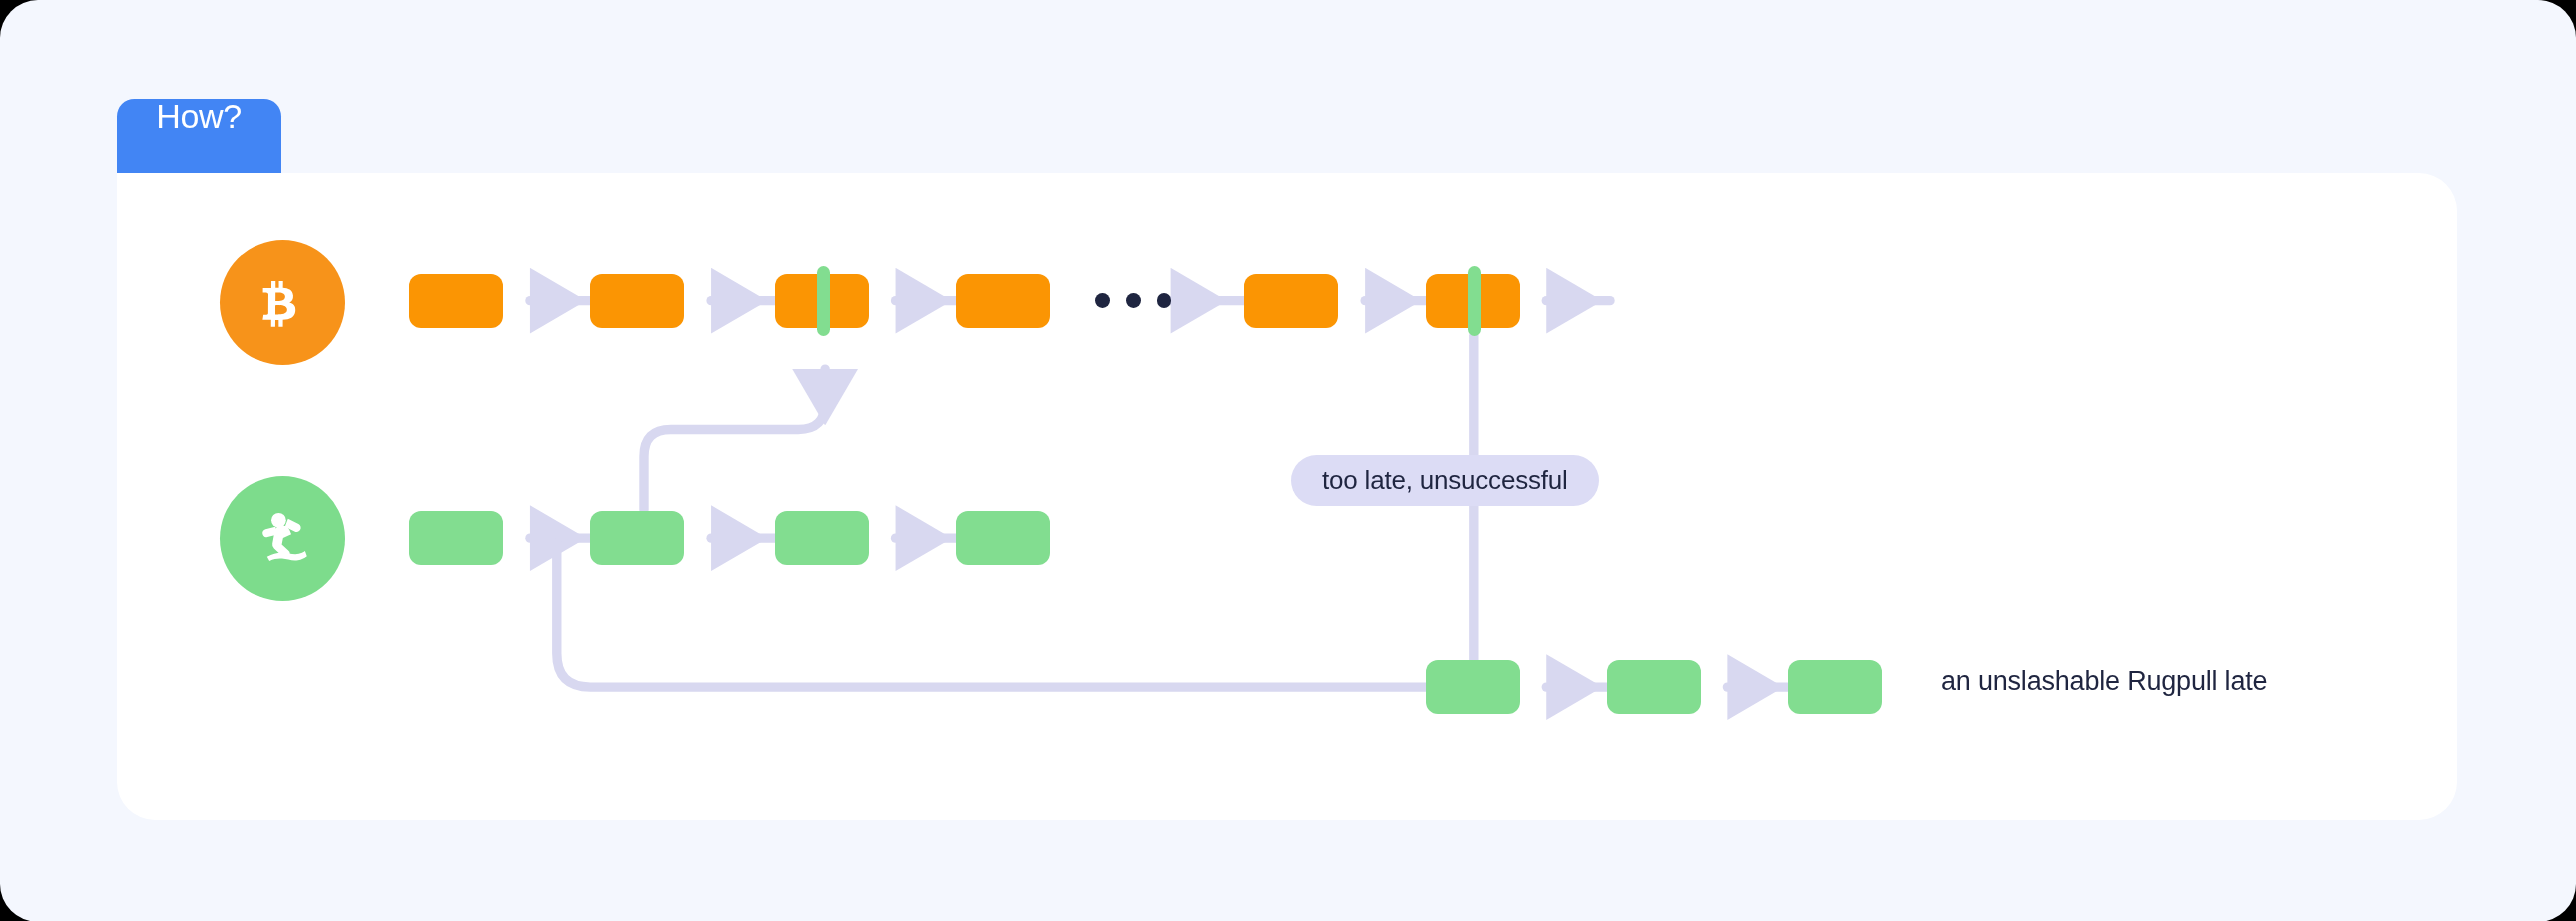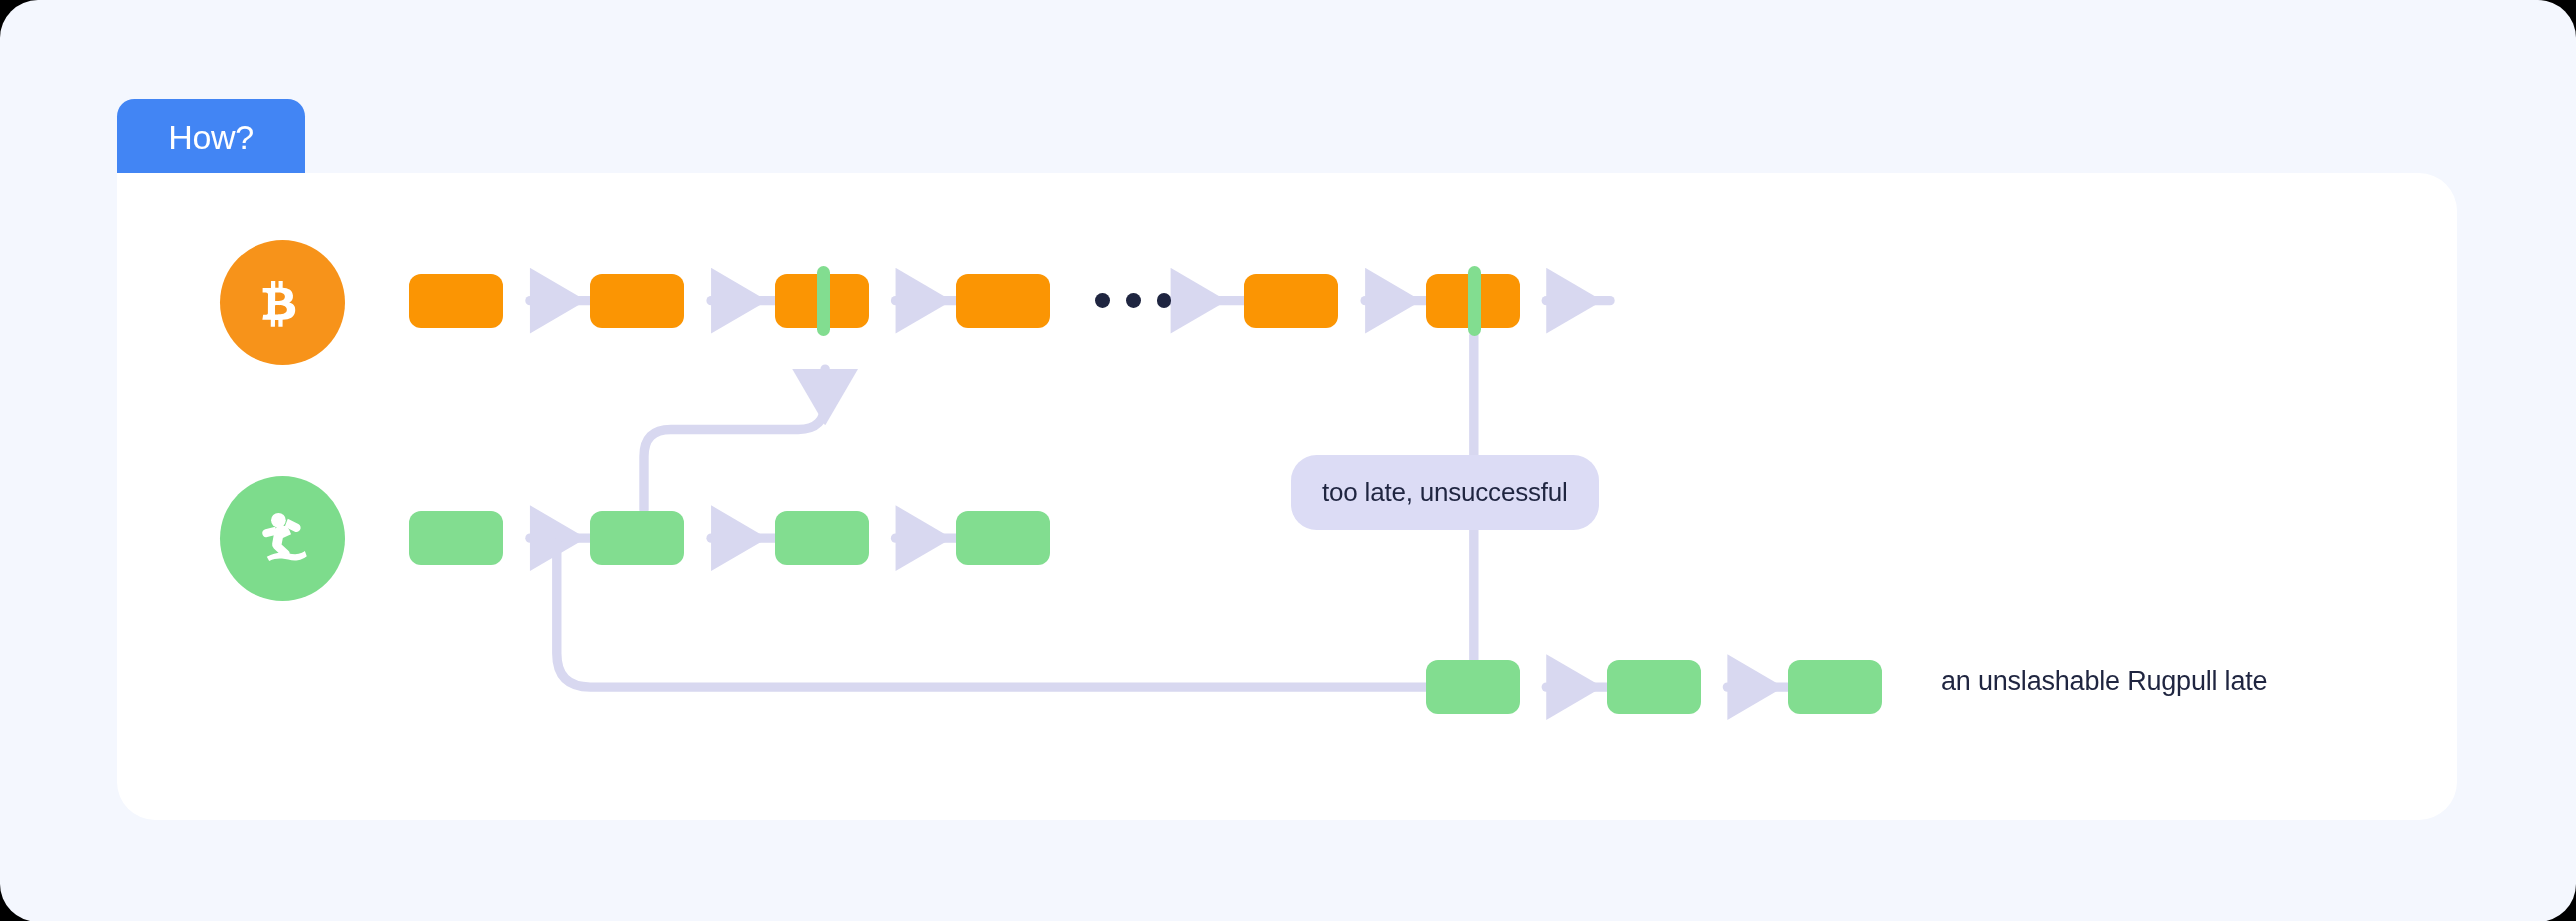--- a/index.html
+++ b/index.html
@@ -22,26 +22,26 @@
     background: #f4f7fe;
     border-radius: 38px;
     overflow: hidden;
   }
 
   
   #tab {
     position: absolute;
     left: 117px;
     top: 99px;
-    width: 188px;
+    width: 164px;
     height: 75px;
     background: #4285f4;
     border-radius: 17.4px 17.4px 0 0;
     display: flex;
-    align-items: center;
+    align-items: flex-start;
     justify-content: center;
   }
   #tab-label {
     color: #ffffff;
     font-size: 34px;
     font-weight: 500;
     letter-spacing: -0.3px;
     line-height: 1;
   }
 
@@ -117,21 +117,21 @@
     border-radius: 50%;
     background: #1f2540;
   }
 
   
   #badge-too-late {
     position: absolute;
     left: 1291px;
     top: 455px;
     height: 51px;
-    padding: 12px 31px;
+    padding: 0 31px;
     border-radius: 25.5px;
     background: #dcdcf5;
     display: flex;
     align-items: center;
     justify-content: center;
   }
   #badge-too-late span {
     color: #1f2540;
     font-size: 26px;
     font-weight: 400;

